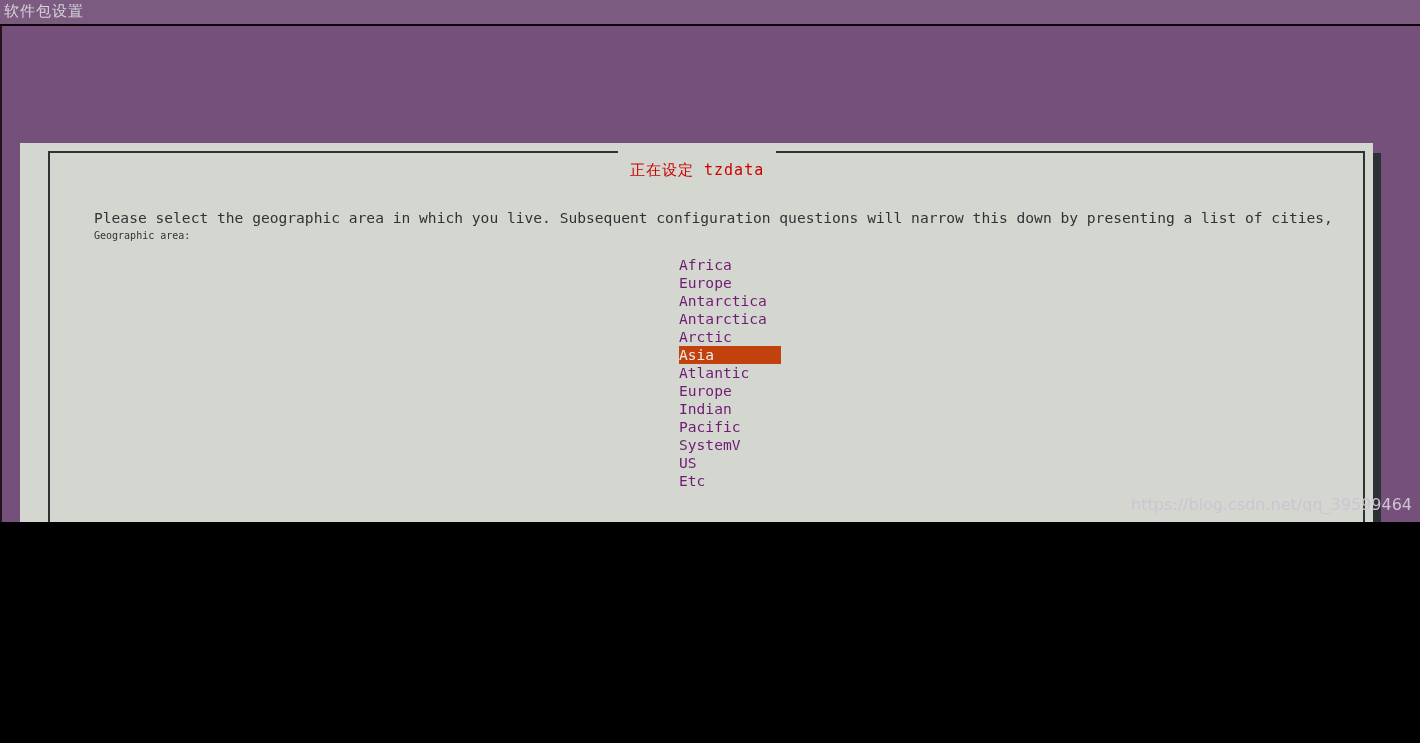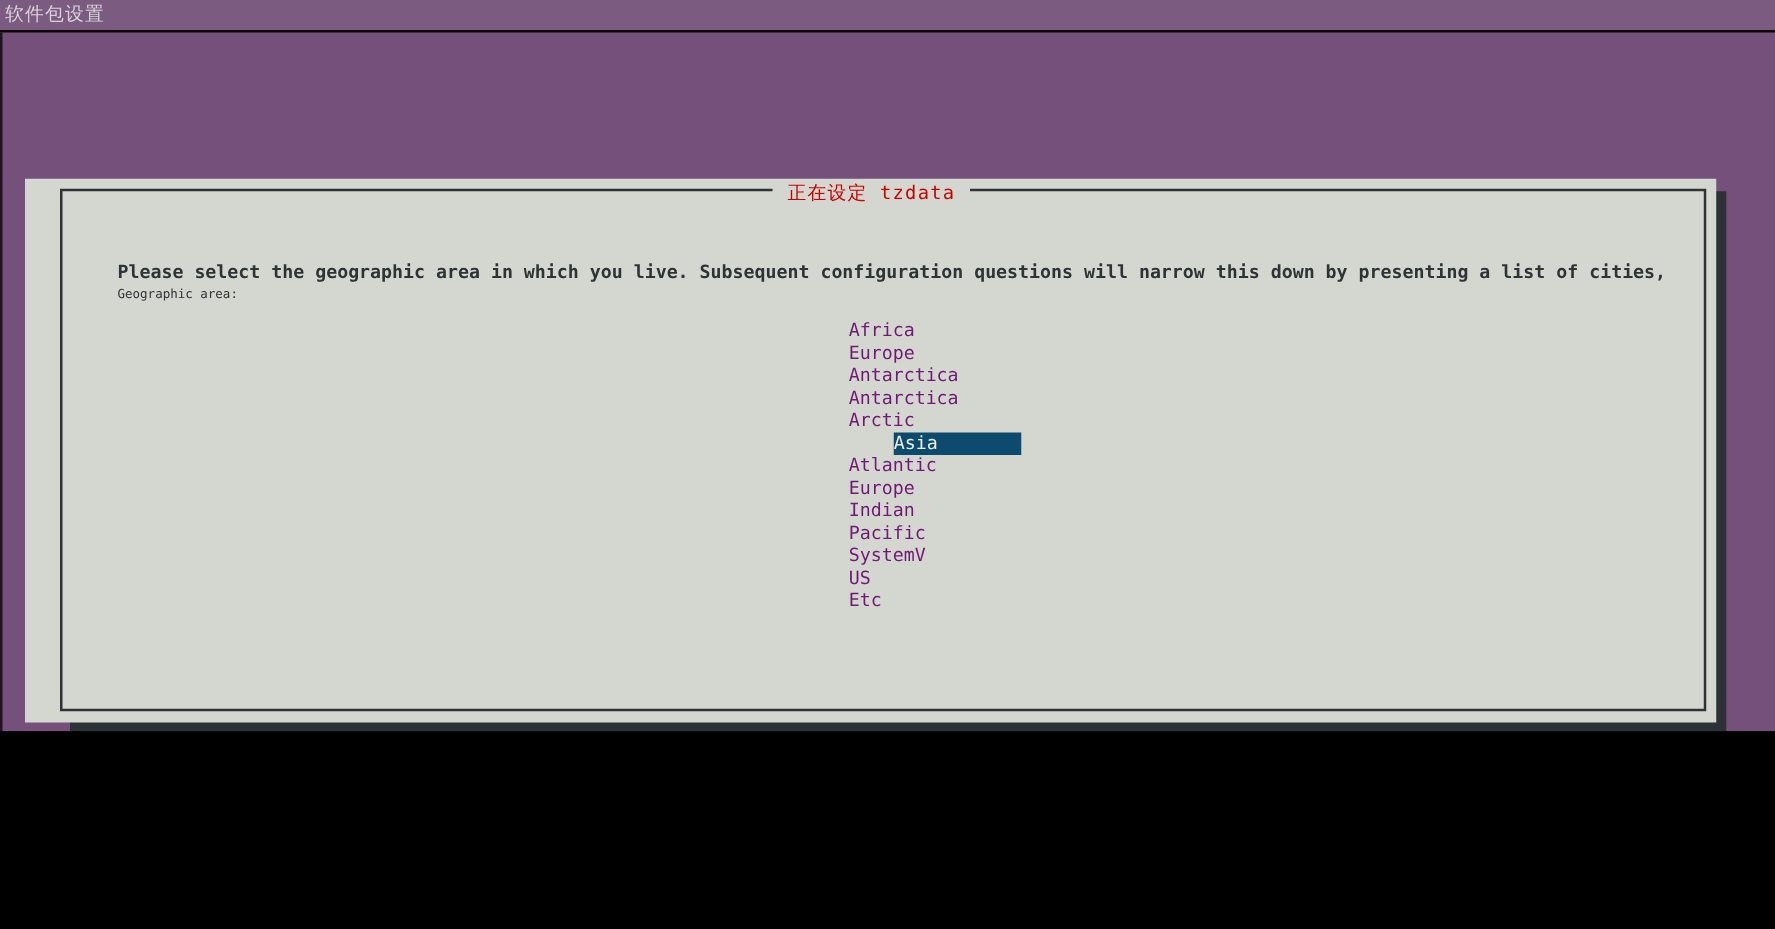--- a/index.html
+++ b/index.html
@@ -4,21 +4,21 @@
 <style>
   html, body {
     margin: 0;
     padding: 0;
     background: #000;
   }
 
   #screen {
     position: relative;
     width: 1420px;
-    height: 585px;
+    height: 522px;
     overflow: hidden;
     background: #75507b;
     font-family: "DejaVu Sans Mono", "Liberation Mono", monospace;
   }
 
   
   #left-edge {
     position: absolute;
     left: 0; top: 0;
     width: 2px; height: 743px;
@@ -79,42 +79,42 @@
     background: #d3d7cf;
   }
 
   
   #dialog-title {
     position: absolute;
     left: 618px;
     top: 144px;
     height: 20px;
     line-height: 20px;
-    padding: 0 12px;
+    padding: 16px 12px;
     background: #d3d7cf;
     color: #cc0000;
     font-family: "DejaVu Sans Mono", "Liberation Mono", monospace;
     font-size: 15px;
     letter-spacing: 1px;
     white-space: nowrap;
     z-index: 4;
   }
 
   
   #dialog-body {
     position: absolute;
     left: 44px;
     top: 20px;
     width: 1290px;
     color: #2e3436;
     font-size: 14.6px;
     line-height: 18px;
     white-space: pre;
   }
-  #dialog-body .para-line { display: block; font-weight: bold; }
+  #dialog-body .para-line { display: block; }
 
   #field-label {
     position: absolute;
     left: 44px;
     top: 74px;
     color: #2e3436;
     font-size: 10px;
     line-height: 18px;
     white-space: pre;
   }
@@ -130,23 +130,22 @@
     display: block;
     height: 18px;
     line-height: 18px;
     font-size: 14.6px;
     color: #701a75;
     white-space: pre;
     padding-left: 0;
     width: 102px;
   }
   .area-item.selected {
-    background: #0c4a6e;
+    background: #c2410c;
     color: #eeeeec;
-    margin-left: 36px;
   }
 
   
   #btn-row {
     position: absolute;
     left: 0;
     top: 372px;
     width: 1317px;
     height: 24px;
   }
@@ -216,14 +215,15 @@
         <span class="area-item">US</span>
         <span class="area-item">Etc</span>
       </div>
 
 
     </div>
   </div>
 
   <div id="dialog-title">正在设定 tzdata</div>
 
+  <div id="watermark">https://blog.csdn.net/qq_39599464</div>
 
 </div>
 
 </body></html>

